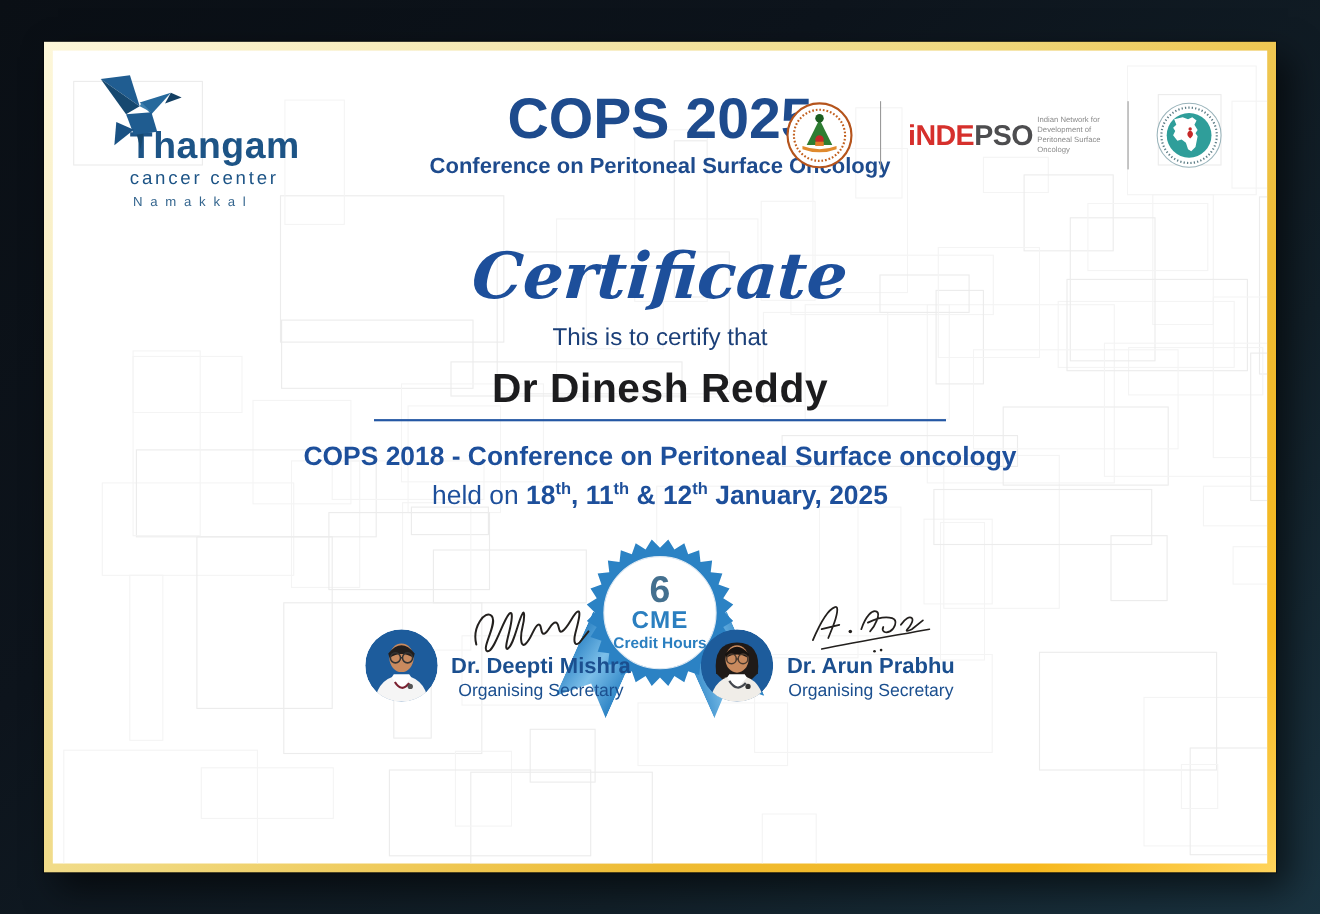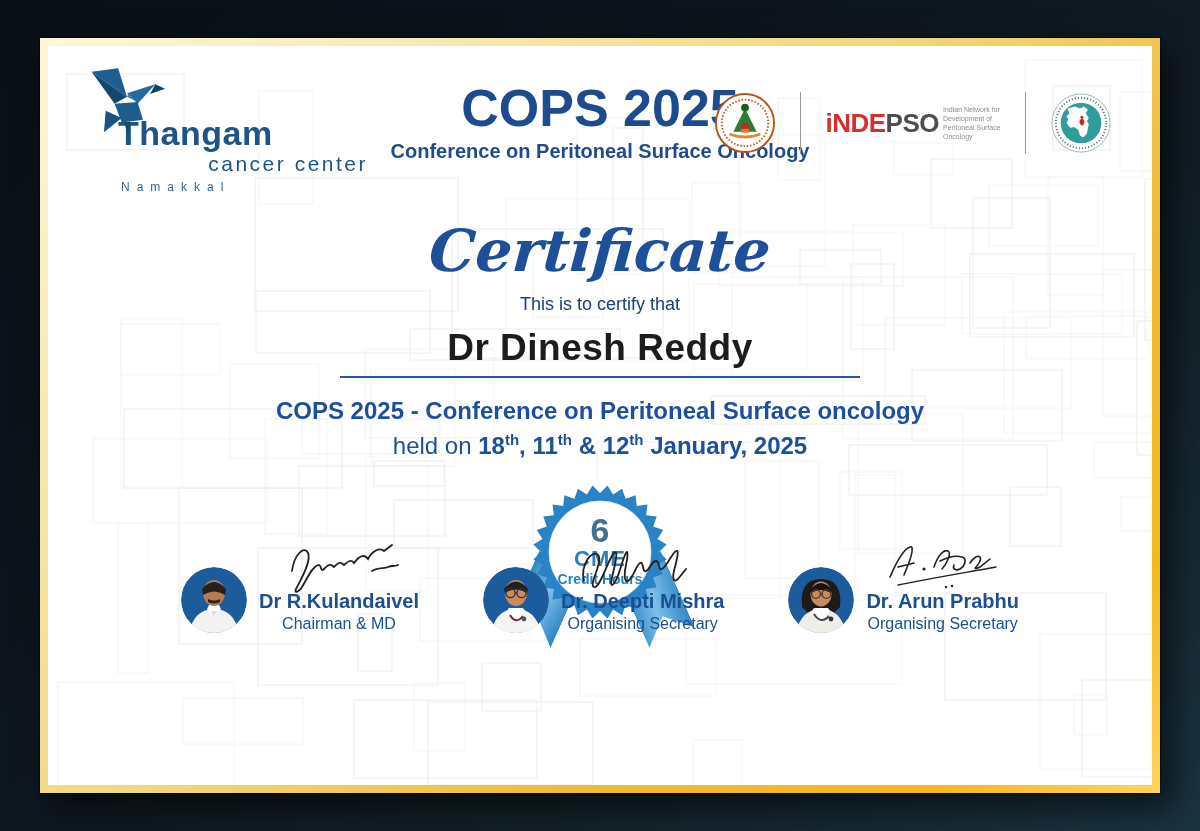--- a/index.html
+++ b/index.html
@@ -13,38 +13,38 @@
     padding:14px 40px 0;box-sizing:border-box;}
   #circuit{position:absolute;inset:0;width:100%;height:100%;z-index:0;}
   .content{position:relative;z-index:1;}
 
   
   .header{display:grid;grid-template-columns:280px 1fr 280px;align-items:start;margin-top:6px;}
   .brand{position:relative;height:140px;}
   .bird{position:absolute;top:0;left:0;}
   .brand-text{margin:50px 0 0 30px;line-height:1;}
   .brand-name{font-size:34px;font-weight:700;color:#1d5486;letter-spacing:.5px;}
-  .brand-sub{font-size:21px;color:#1d5486;letter-spacing:2.5px;margin-top:3px;text-align:right;}
+  .brand-sub{font-size:17px;color:#1d5486;letter-spacing:2.5px;margin-top:3px;}
   .brand-city{font-size:12px;color:#34658e;letter-spacing:7px;margin-top:7px;padding-left:3px;}
   .title-block{text-align:center;margin-top:16px;}
   .event-title{font-size:52px;font-weight:800;color:#1e4b8d;letter-spacing:0;line-height:1;}
   .event-sub{font-size:20px;font-weight:700;color:#1e4b8d;margin-top:6px;}
   .partners{display:flex;align-items:center;gap:24px;margin-top:26px;justify-self:end;}
   .vdiv{width:1px;height:62px;background:#9a9a9a;}
   .indepso{display:flex;align-items:center;gap:4px;}
   .indepso-word{font-size:26px;font-weight:800;letter-spacing:-0.5px;}
   .indepso-word .red{color:#d6302c;}
   .indepso-word .gray{color:#4d4d4f;}
   .indepso-tag{font-size:7px;color:#8a8a8a;line-height:1.3;white-space:pre-line;width:58px;}
 
   
   .script-heading{margin-top:14px;text-align:center;font-family:"DejaVu Serif",serif;
     font-style:italic;font-weight:700;font-size:58px;color:#1d4f9b;line-height:1.1;
     transform:skewX(-4deg);}
-  .certify{margin-top:10px;text-align:center;font-size:18px;color:#1b3f78;}
+  .certify{margin-top:10px;text-align:center;font-size:22px;color:#1b3f78;}
   .recipient{margin-top:12px;text-align:center;font-size:37px;font-weight:700;color:#1c1c1e;letter-spacing:.5px;}
   .underline{width:520px;height:2px;background:#2457a4;margin:7px auto 16px;}
   .line{text-align:center;color:#1d4f9b;font-size:24px;line-height:1.45;}
   .line b{font-weight:700;}
   .line sup{font-size:15px;line-height:0;}
   .line2{font-weight:700;}
 
   
   .badge{position:relative;width:190px;height:164px;margin:22px auto 0;}
   .ribbon{position:absolute;top:76px;width:50px;height:84px;z-index:0;transform-origin:top center;
@@ -208,58 +208,37 @@
               <path d="M31,29 q2,-3 4,0 q2,3 -2,6 q-4,-3 -2,-6 z" fill="#c62828"></path>
               <circle cx="33" cy="26" r="1.6" fill="#c62828"></circle>
             </svg>
           </div>
         </div>
 
         <div class="script-heading">Certificate</div>
         <div class="certify">This is to certify that</div>
         <div class="recipient">Dr Dinesh Reddy</div>
         <div class="underline"></div>
-        <div class="line line2">COPS 2025 - Conference on Peritoneal Surface oncology</div>
+        <div class="line line2">COPS 2018 - Conference on Peritoneal Surface oncology</div>
         <div class="line line3"><span>held on&nbsp;</span><b><span>18</span><sup>th</sup><span>,&nbsp;</span><span>11</span><sup>th</sup><span>&nbsp;&amp;&nbsp;12</span><sup>th</sup><span>&nbsp;</span><span>January, 2025</span></b></div>
 
         <div class="badge">
           <div class="ribbon left"></div>
           <div class="ribbon right"></div>
           <svg class="star" width="134" height="134" viewBox="0 0 134 134">
             <polygon id="starburst" fill="#2b82c4" points="126.0,67.0 133.6,74.5 124.5,80.1 130.2,89.1 120.2,92.6 123.7,102.6 113.1,103.8 114.4,114.4 103.8,113.1 102.6,123.7 92.6,120.2 89.1,130.2 80.1,124.5 74.5,133.6 67.0,126.0 59.5,133.6 53.9,124.5 44.9,130.2 41.4,120.2 31.4,123.7 30.2,113.1 19.6,114.4 20.9,103.8 10.3,102.6 13.8,92.6 3.8,89.1 9.5,80.1 0.4,74.5 8.0,67.0 0.4,59.5 9.5,53.9 3.8,44.9 13.8,41.4 10.3,31.4 20.9,30.2 19.6,19.6 30.2,20.9 31.4,10.3 41.4,13.8 44.9,3.8 53.9,9.5 59.5,0.4 67.0,8.0 74.5,0.4 80.1,9.5 89.1,3.8 92.6,13.8 102.6,10.3 103.8,20.9 114.4,19.6 113.1,30.2 123.7,31.4 120.2,41.4 130.2,44.9 124.5,53.9 133.6,59.5"></polygon>
             <circle cx="67" cy="67" r="51" fill="#ffffff" stroke="#dde8f2" stroke-width="1"></circle>
             <text x="67" y="57" text-anchor="middle" class="badge-num">6</text>
             <text x="67" y="81" text-anchor="middle" class="badge-label">CME</text>
             <text x="67" y="99" text-anchor="middle" class="badge-sublabel">Credit Hours</text>
           </svg>
         </div>
 
         <div class="signatories">
 
-          <div class="signatory">
-            <div class="avatar">
-              <svg width="66" height="66" viewBox="0 0 66 66">
-                <circle cx="33" cy="33" r="33" fill="#1d5c9c"></circle>
-                <path d="M8,66 q5,-24 25,-24 q20,0 25,24 z" fill="#f2f2f2"></path>
-                <path d="M26,42 l7,8 7,-8 -2,-4 -10,0 z" fill="#ffffff"></path>
-                <path d="M30,44 l3,6 3,-6 z" fill="#dcdcdc"></path>
-                <ellipse cx="33" cy="26" rx="11" ry="13" fill="#b97a50"></ellipse>
-                <path d="M21,22 q12,-14 24,0 l-1,6 q-11,-7 -22,0 z" fill="#26211f"></path>
-                <path d="M27,32 q6,3 12,0 l0,3 q-6,3 -12,0 z" fill="#2b2422"></path>
-              </svg>
-            </div>
-            <div class="sig-col">
-              <svg class="signature" width="150" height="52" viewBox="0 0 150 52">
-                <path d="M28,30 C30,14 40,4 44,12 C48,20 36,40 32,48 C30,52 34,52 38,46 C44,36 48,26 54,24 C58,23 56,32 60,28 C64,24 66,22 70,26 C74,22 76,20 80,24 C84,20 88,18 90,22 C94,16 100,12 104,18 C108,10 116,6 120,10 L128,4" fill="none" stroke="#23201e" stroke-width="1.8" stroke-linecap="round"></path>
-                <path d="M108,30 C114,26 120,28 124,26 C128,24 130,26 134,24" fill="none" stroke="#23201e" stroke-width="1.8" stroke-linecap="round"></path>
-              </svg>
-              <div class="sig-name">Dr R.Kulandaivel</div>
-              <div class="sig-role">Chairman &amp; MD</div>
-            </div>
-          </div>
 
           <div class="signatory">
             <div class="avatar">
               <svg width="66" height="66" viewBox="0 0 66 66">
                 <circle cx="33" cy="33" r="33" fill="#1d5c9c"></circle>
                 <path d="M8,66 q5,-24 25,-24 q20,0 25,24 z" fill="#f5f5f5"></path>
                 <path d="M24,44 l9,10 9,-10 -2,-3 -14,0 z" fill="#ffffff"></path>
                 <path d="M27,48 q6,10 13,1" fill="none" stroke="#7a2030" stroke-width="2"></path>
                 <circle cx="41" cy="52" r="2.4" fill="#555"></circle>
                 <ellipse cx="33" cy="26" rx="11" ry="13" fill="#c98a5e"></ellipse>

